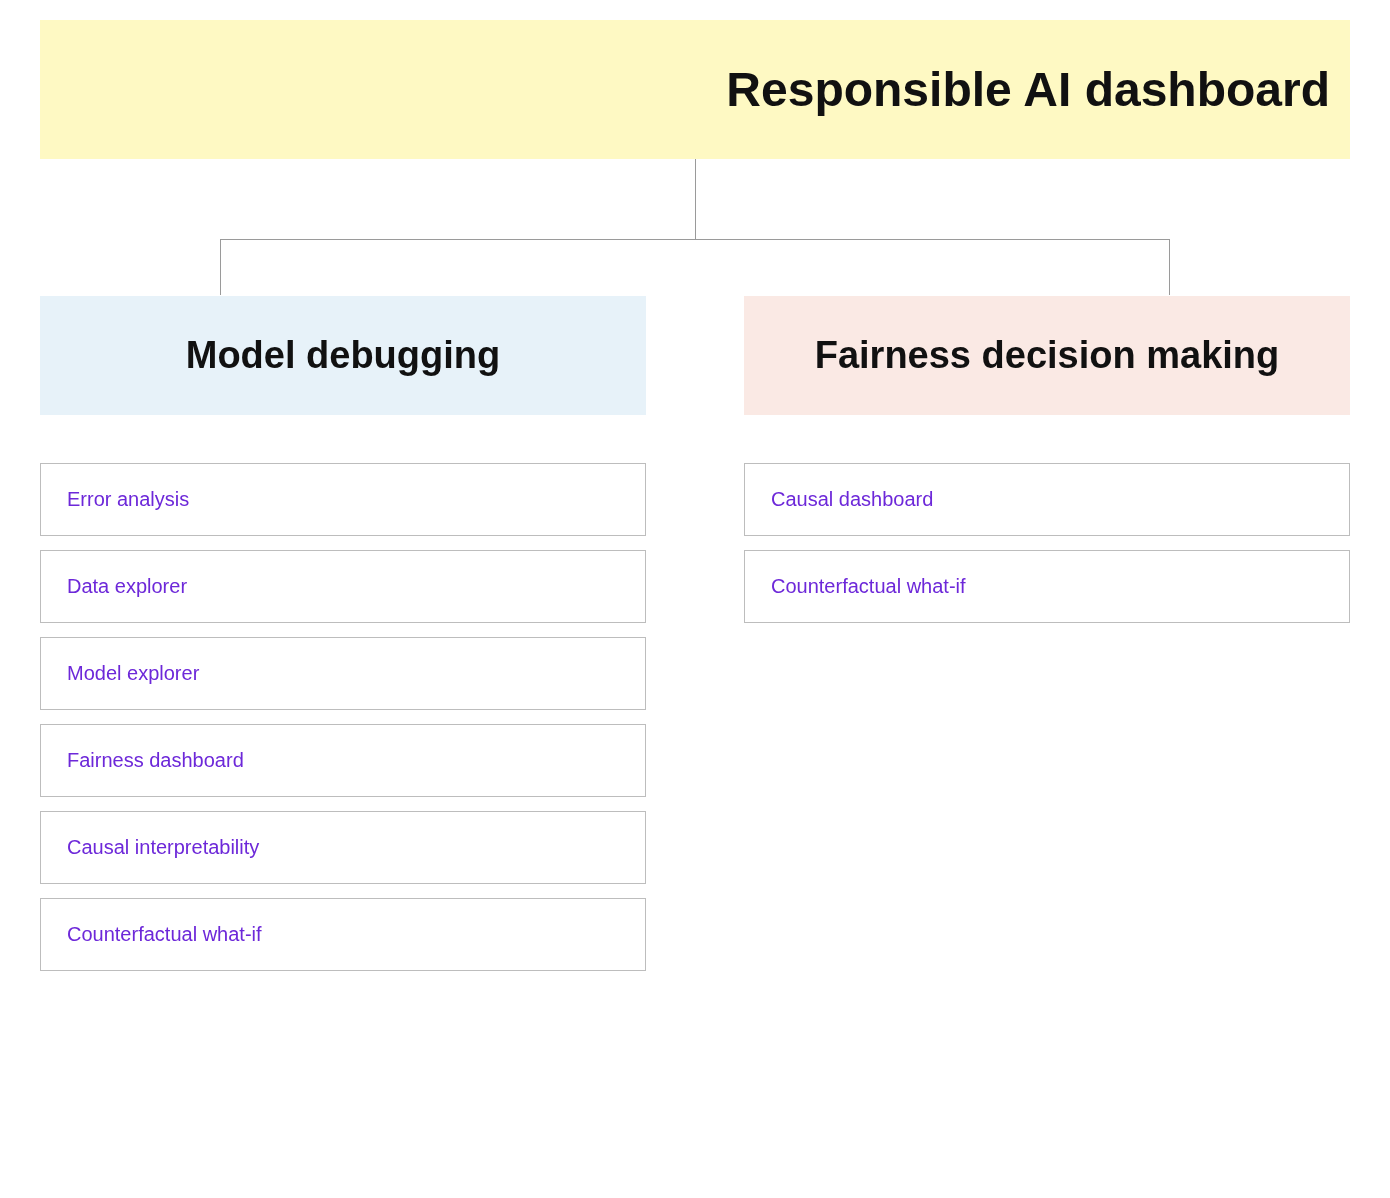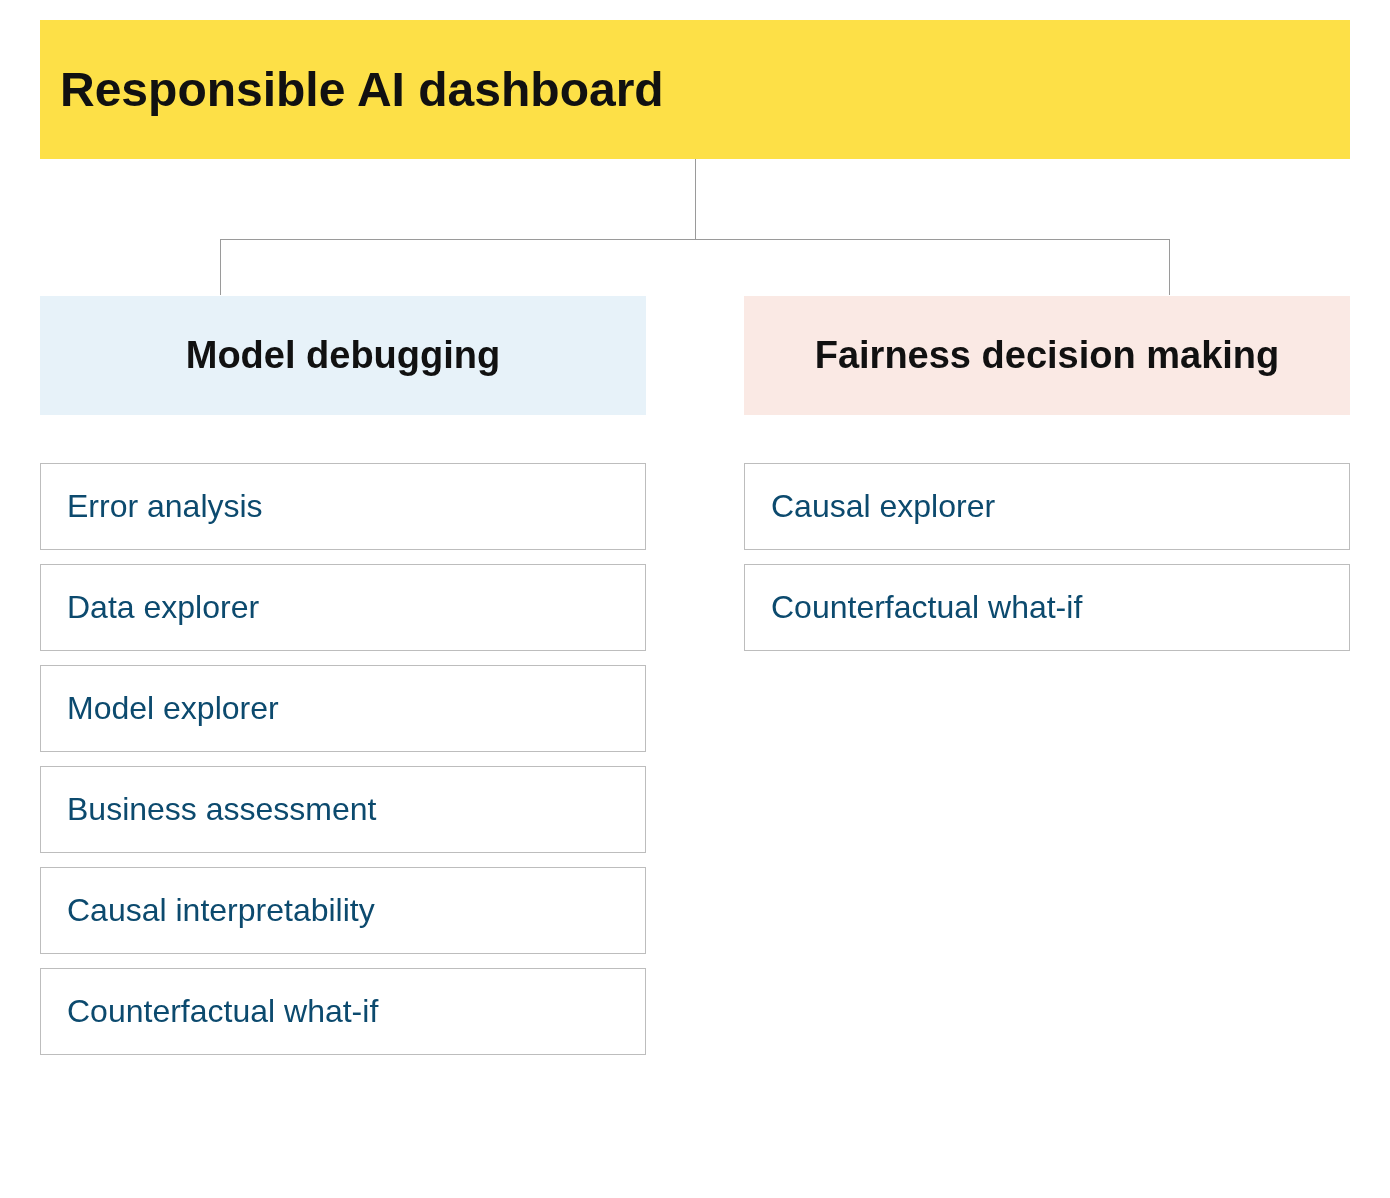--- a/index.html
+++ b/index.html
@@ -8,22 +8,22 @@
       box-sizing: border-box;
     }
     body {
       font-family: -apple-system, BlinkMacSystemFont, "Segoe UI", Helvetica, Arial, sans-serif;
       background: #ffffff;
       width: 1390px;
       height: 1198px;
       padding: 20px 40px;
     }
     .root-box {
-      background: #fde047;
-      text-align: left;
+      background: #fef9c3;
+      text-align: right;
       padding: 42px 20px;
       font-size: 48px;
       font-weight: 700;
       color: #111;
       margin: 0 0 0 0;
       width: 1310px;
     }
     .connector-v-top {
       width: 1px;
       background: #9a9a9a;
@@ -70,23 +70,23 @@
     }
     .cat-blue {
       background: #e7f2f9;
     }
     .cat-pink {
       background: #fae9e4;
     }
     .item-box {
       border: 1px solid #bdbdbd;
       padding: 24px 26px;
-      font-size: 32px;
+      font-size: 20px;
       font-weight: 400;
-      color: #0c4a6e;
+      color: #6d28d9;
       margin-bottom: 14px;
       background: #fff;
     }
   </style>
 </head>
 <body>
 
 <div class="root-box">
   <span>Responsible AI dashboard</span>
 </div>
@@ -107,35 +107,35 @@
     <div class="item-box">
       <span>Error analysis</span>
     </div>
     <div class="item-box">
       <span>Data explorer</span>
     </div>
     <div class="item-box">
       <span>Model explorer</span>
     </div>
     <div class="item-box">
-      <span>Business assessment</span>
+      <span>Fairness dashboard</span>
     </div>
     <div class="item-box">
       <span>Causal interpretability</span>
     </div>
     <div class="item-box">
       <span>Counterfactual what-if</span>
     </div>
   </div>
 
   <div class="col">
     <div class="cat-box cat-pink">
       <span>Fairness decision making</span>
     </div>
     <div class="item-box">
-      <span>Causal explorer</span>
+      <span>Causal dashboard</span>
     </div>
     <div class="item-box">
       <span>Counterfactual what-if</span>
     </div>
   </div>
 
 </div>
 
 </body></html>

